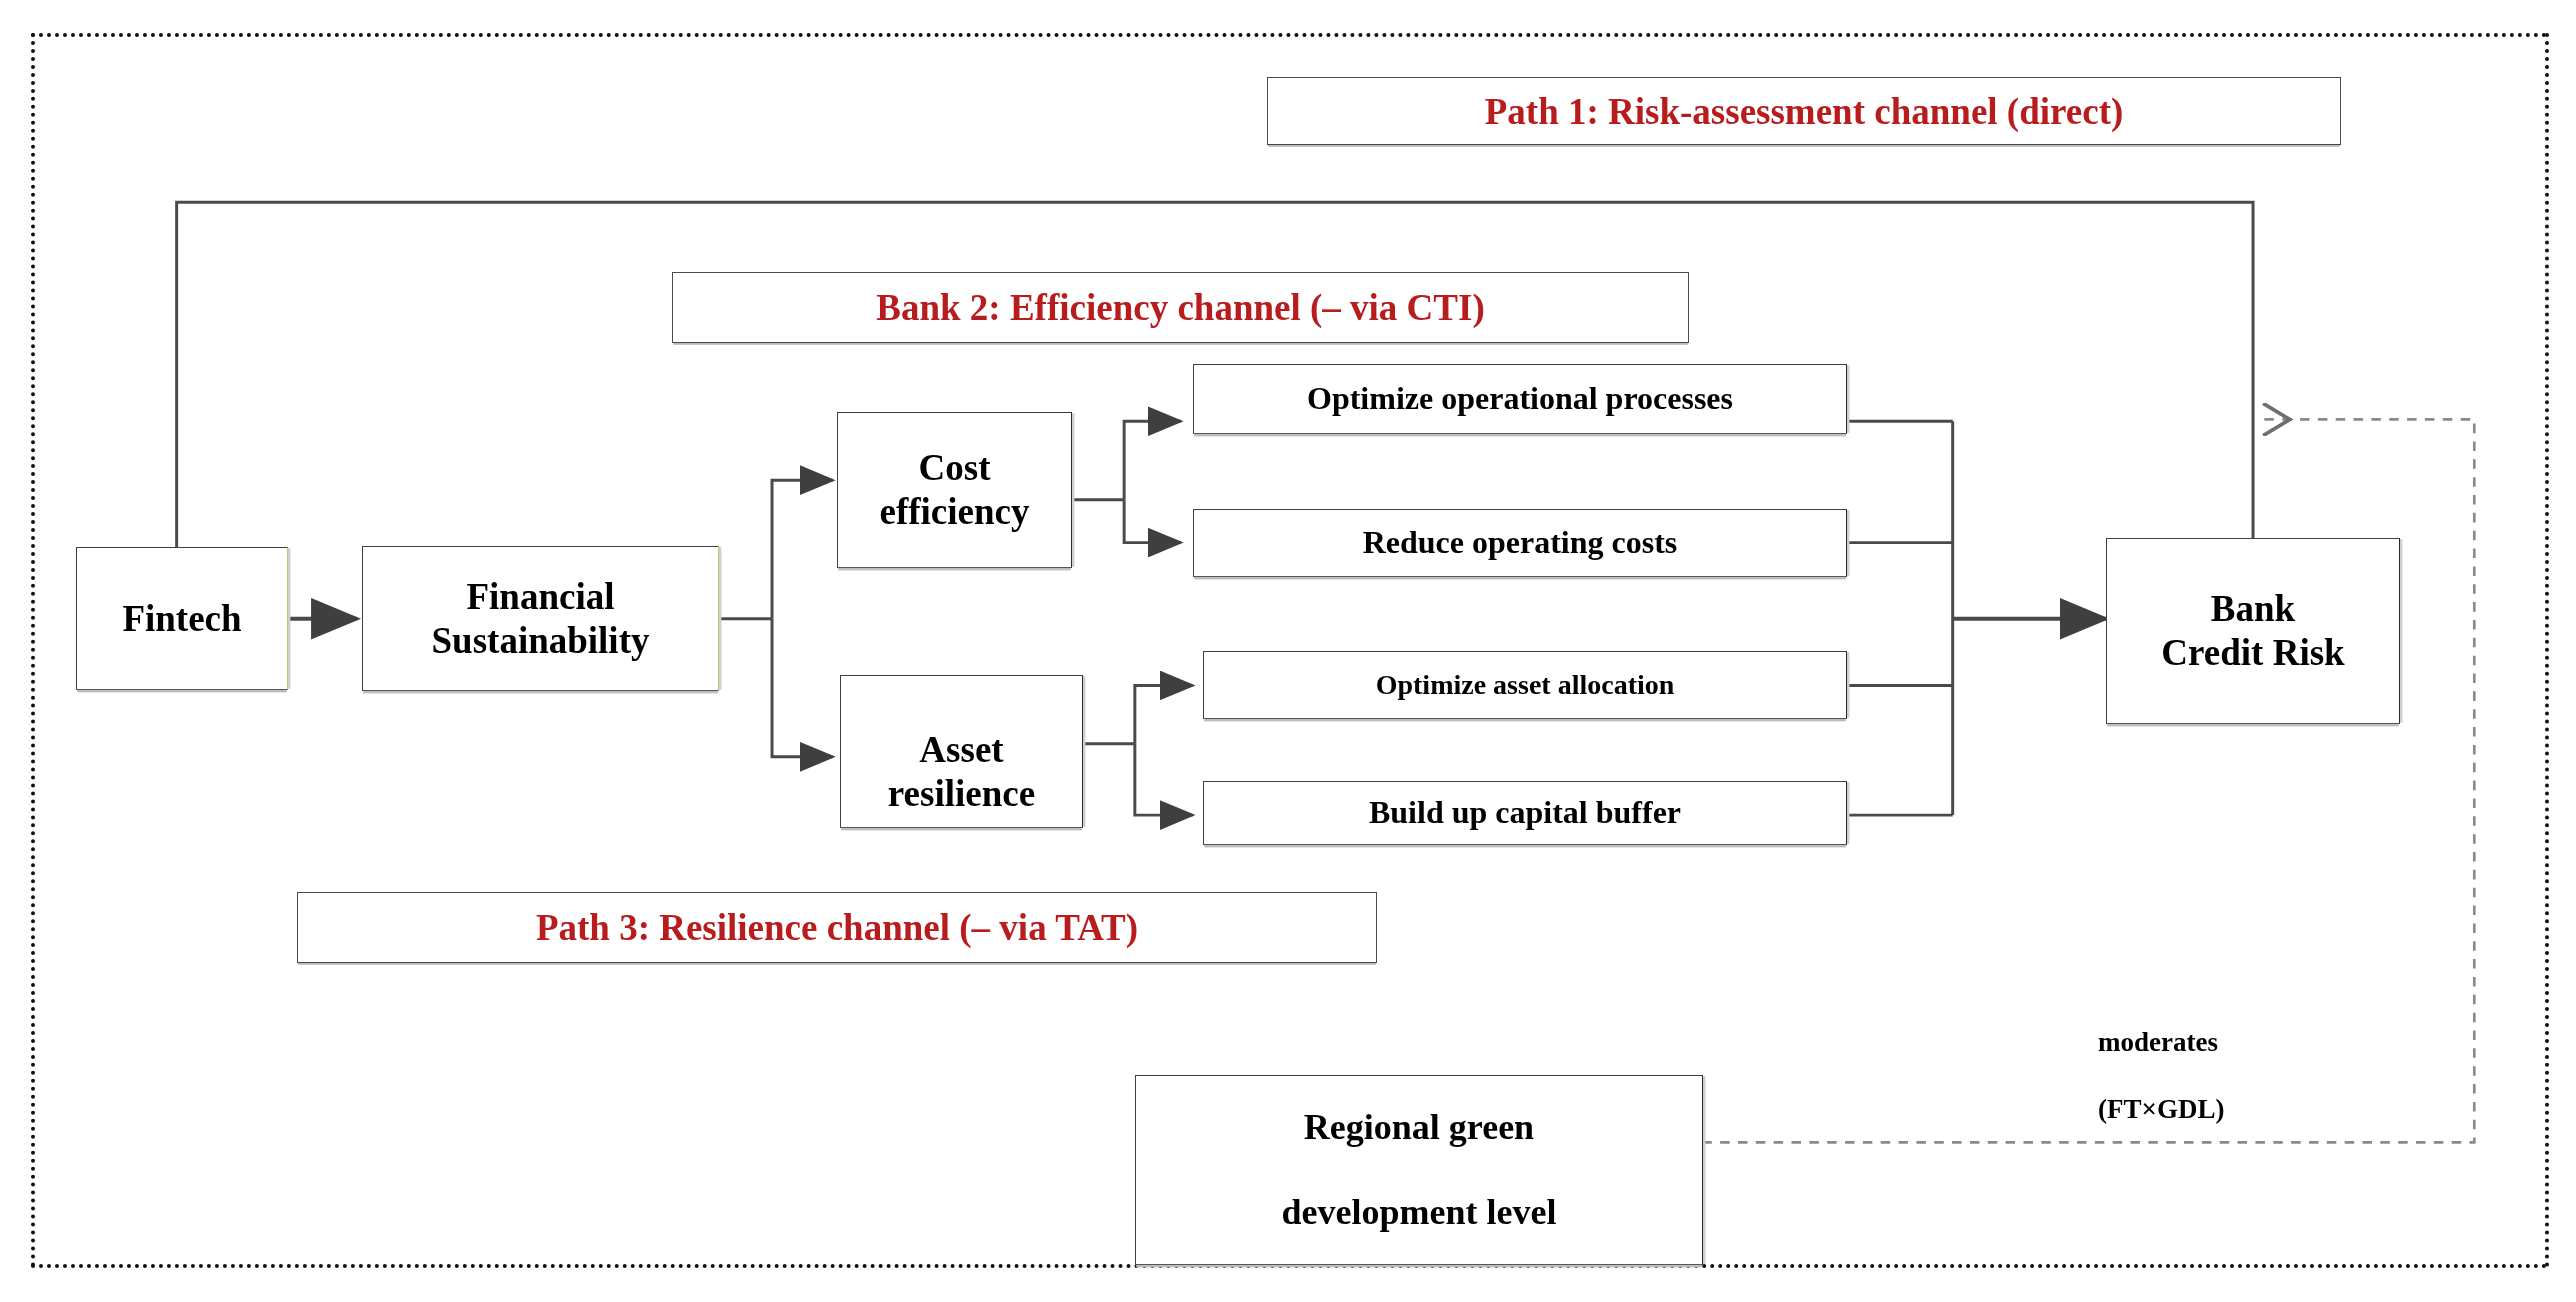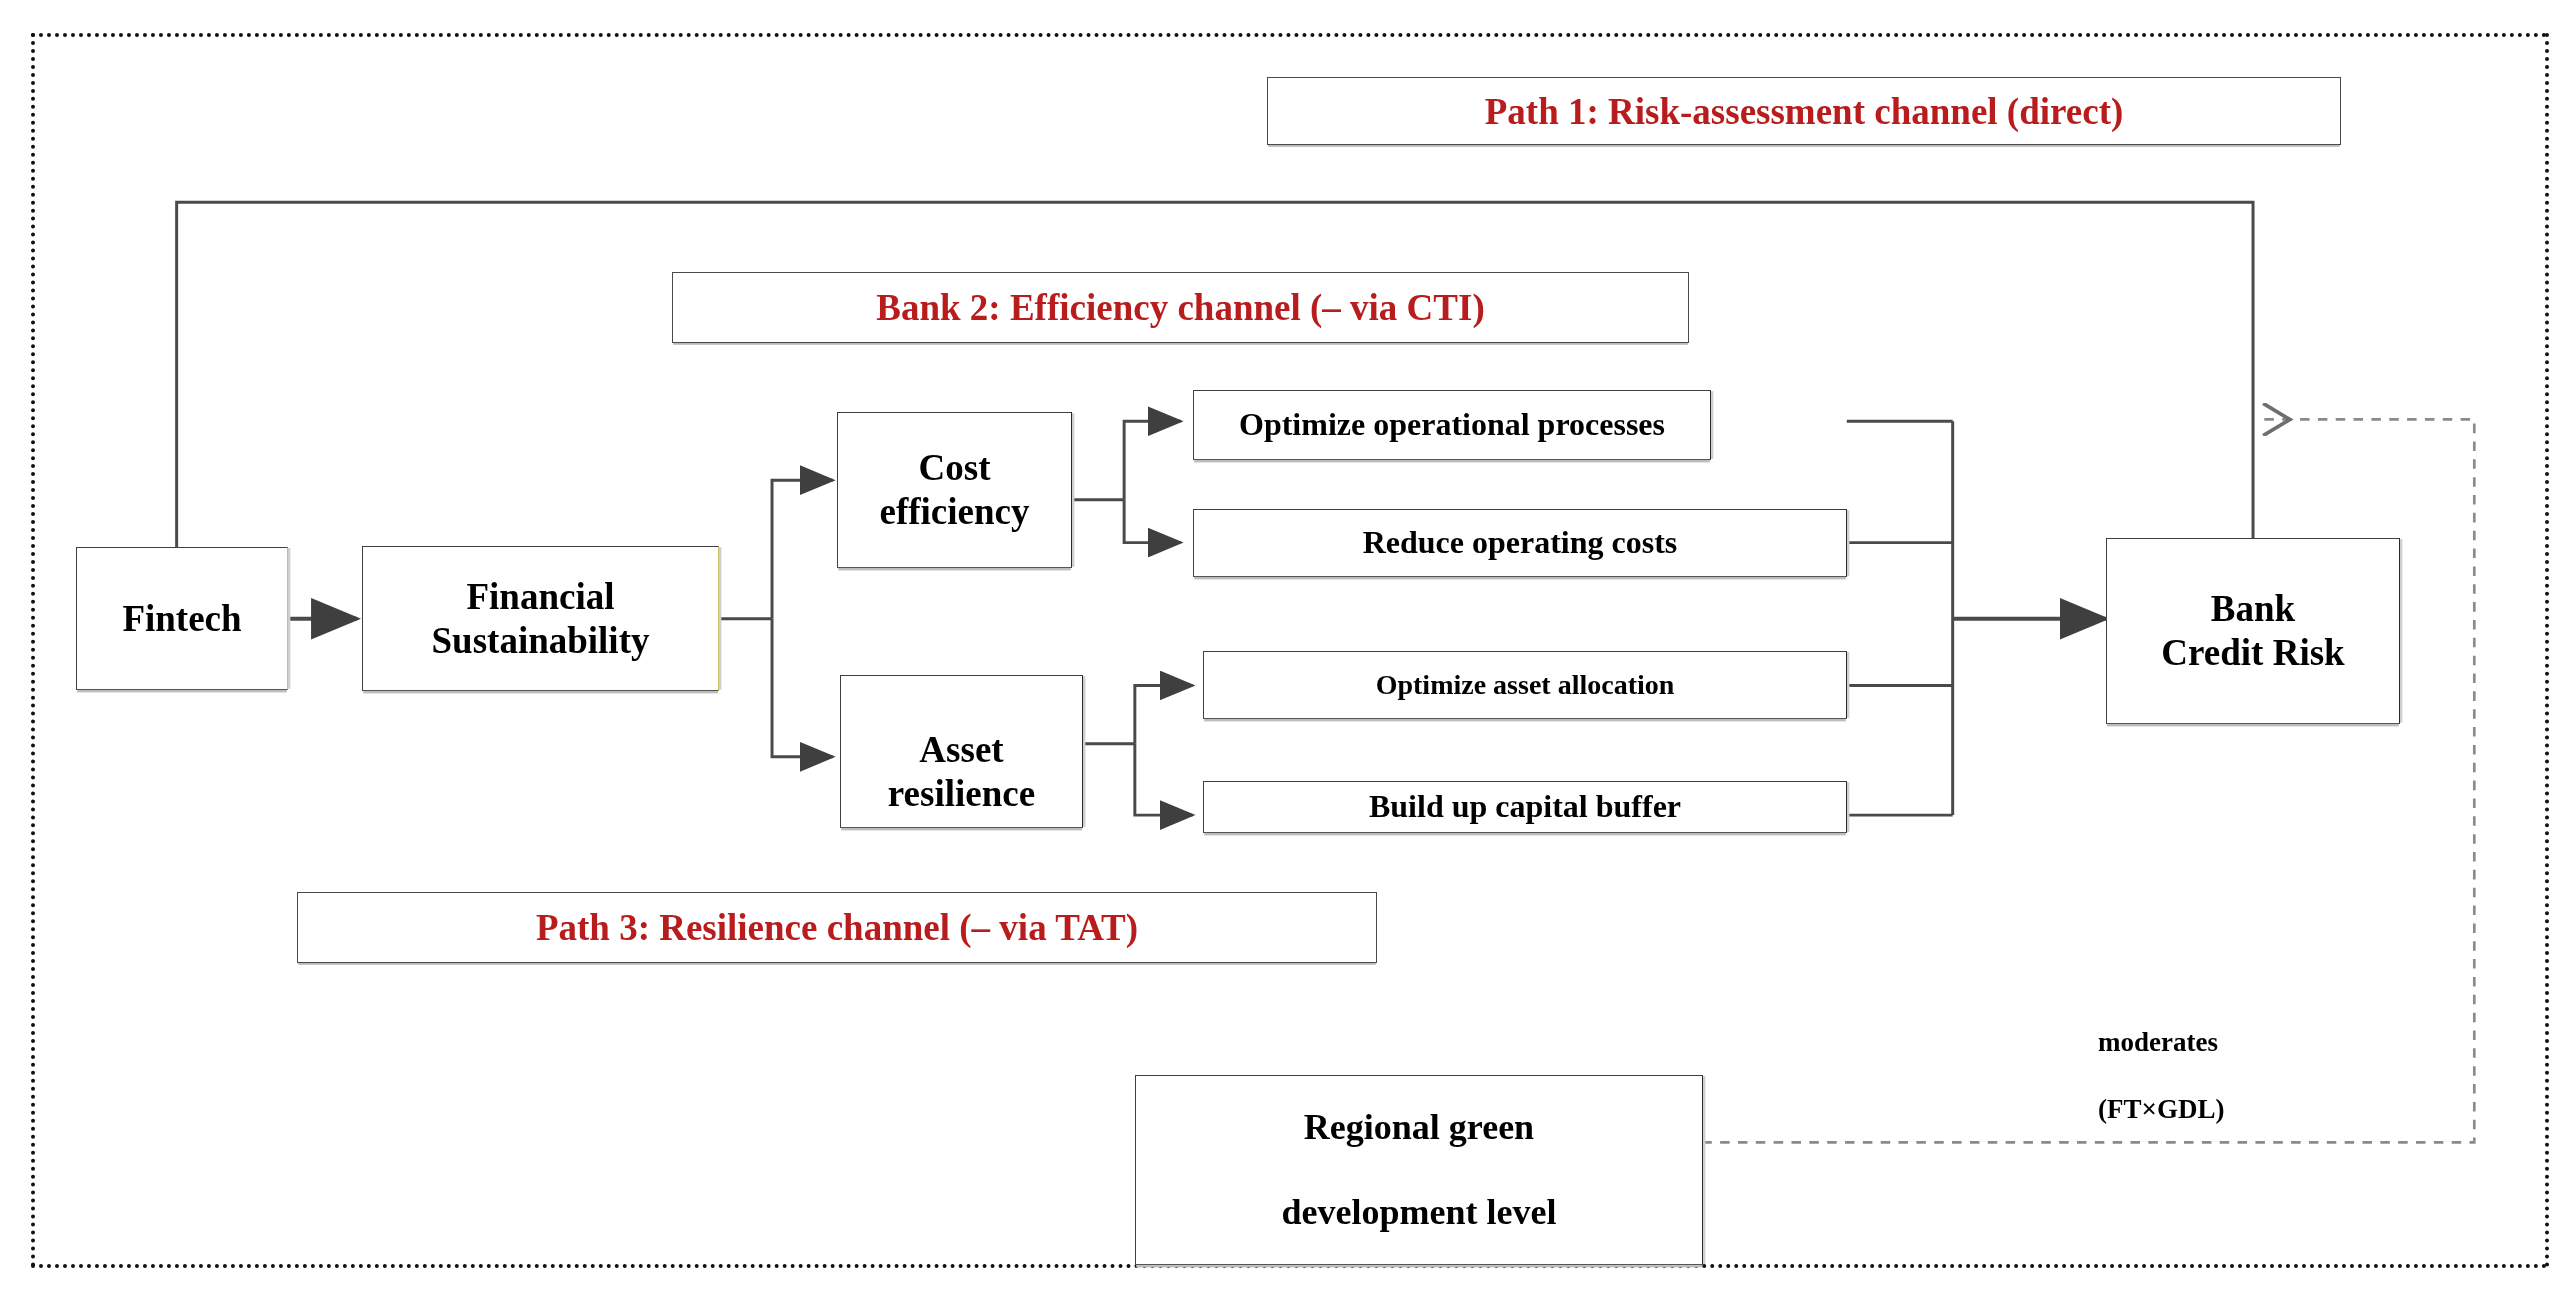--- a/index.html
+++ b/index.html
@@ -138,33 +138,33 @@
   <div class="node shadow" style="left:837px;top:412px;width:235px;height:156px;font-size:37px;">
     <span style="white-space:pre-line;">Cost
 efficiency</span>
   </div>
 
   <div class="node shadow" style="left:840px;top:675px;width:243px;height:153px;font-size:37px;">
     <span style="white-space:pre-line;margin-top:41px;">Asset
 resilience</span>
   </div>
 
-  <div class="node shadow" style="left:1193px;top:390px;width:518px;height:70px;font-size:32px;">
+  <div class="node shadow" style="left:1193px;top:364px;width:654px;height:70px;font-size:32px;">
     <span>Optimize operational processes</span>
   </div>
 
   <div class="node shadow" style="left:1193px;top:509px;width:654px;height:68px;font-size:32px;">
     <span>Reduce operating costs</span>
   </div>
 
   <div class="node shadow" style="left:1203px;top:651px;width:644px;height:68px;font-size:28px;">
     <span>Optimize asset allocation</span>
   </div>
 
-  <div class="node shadow" style="left:1203px;top:781px;width:644px;height:52px;font-size:32px;">
+  <div class="node shadow" style="left:1203px;top:781px;width:644px;height:64px;font-size:32px;">
     <span>Build up capital buffer</span>
   </div>
 
   <div class="node shadow" style="left:2106px;top:538px;width:294px;height:186px;font-size:37px;">
     <span style="white-space:pre-line;">Bank
 Credit Risk</span>
   </div>
 
   <div class="node shadow" style="left:1135px;top:1043px;width:568px;height:190px;font-size:36px;margin-top:32px;">
     <span style="white-space:pre-line;">Regional green

